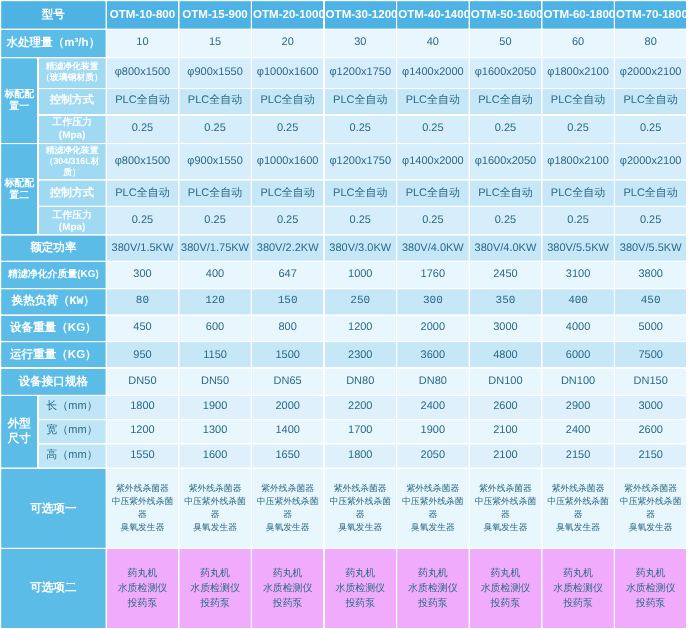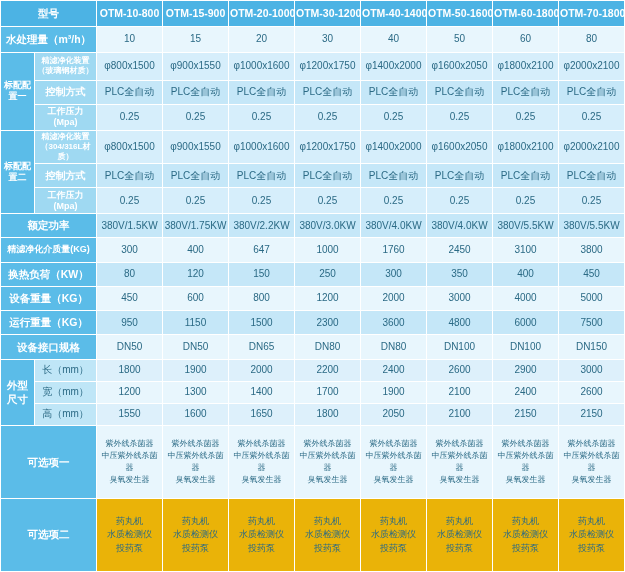--- a/index.html
+++ b/index.html
@@ -31,21 +31,21 @@
   
   .hdr{background:#4cb3e4;color:#ffffff;font-weight:bold;font-size:10.5px;}
   .lbl-dark{background:#5bbce8;color:#ffffff;font-weight:bold;font-size:10.5px;}
   .lbl-mid{background:#9fd9f2;color:#ffffff;font-weight:bold;font-size:10px;}
   .lbl-soft{background:#bfe6f7;color:#2b6a85;font-size:10px;margin-top:40px;}
   .cell-a{background:#e8f6fd;color:#2b6a85;}
   .cell-b{background:#d6eefb;color:#2b6a85;}
   .cell-c{background:#c5e7f8;color:#2b6a85;}
   .cell-d{background:#ddf0fb;color:#2b6a85;margin-top:32px;}
   .opt-a{background:#e8f6fd;color:#2b6a85;margin-left:32px;}
-  .opt-b{background:#eab308;color:#2b6a85;margin-top:30px;}
+  .opt-b{background:#f0abfc;color:#2b6a85;margin-top:30px;}
   .small{font-size:9px;}
   .tiny{font-size:8px;}
   .nowrap{white-space:nowrap;}
   .stack div{line-height:1.5;}
 </style>
 </head>
 <body>
 
 <table class="spec">
   <colgroup>
@@ -173,21 +173,21 @@
     <td class="cell-a">300</td>
     <td class="cell-a">400</td>
     <td class="cell-a">647</td>
     <td class="cell-a">1000</td>
     <td class="cell-a">1760</td>
     <td class="cell-a">2450</td>
     <td class="cell-a">3100</td>
     <td class="cell-a">3800</td>
   </tr>
 
-  <tr style="height:24px;">
+  <tr style="height:24px;font-family:Liberation Mono, monospace;">
     <td class="lbl-dark" colspan="2">换热负荷（KW）</td>
     <td class="cell-c">80</td>
     <td class="cell-c">120</td>
     <td class="cell-c">150</td>
     <td class="cell-c">250</td>
     <td class="cell-c">300</td>
     <td class="cell-c">350</td>
     <td class="cell-c">400</td>
     <td class="cell-c">450</td>
   </tr>

